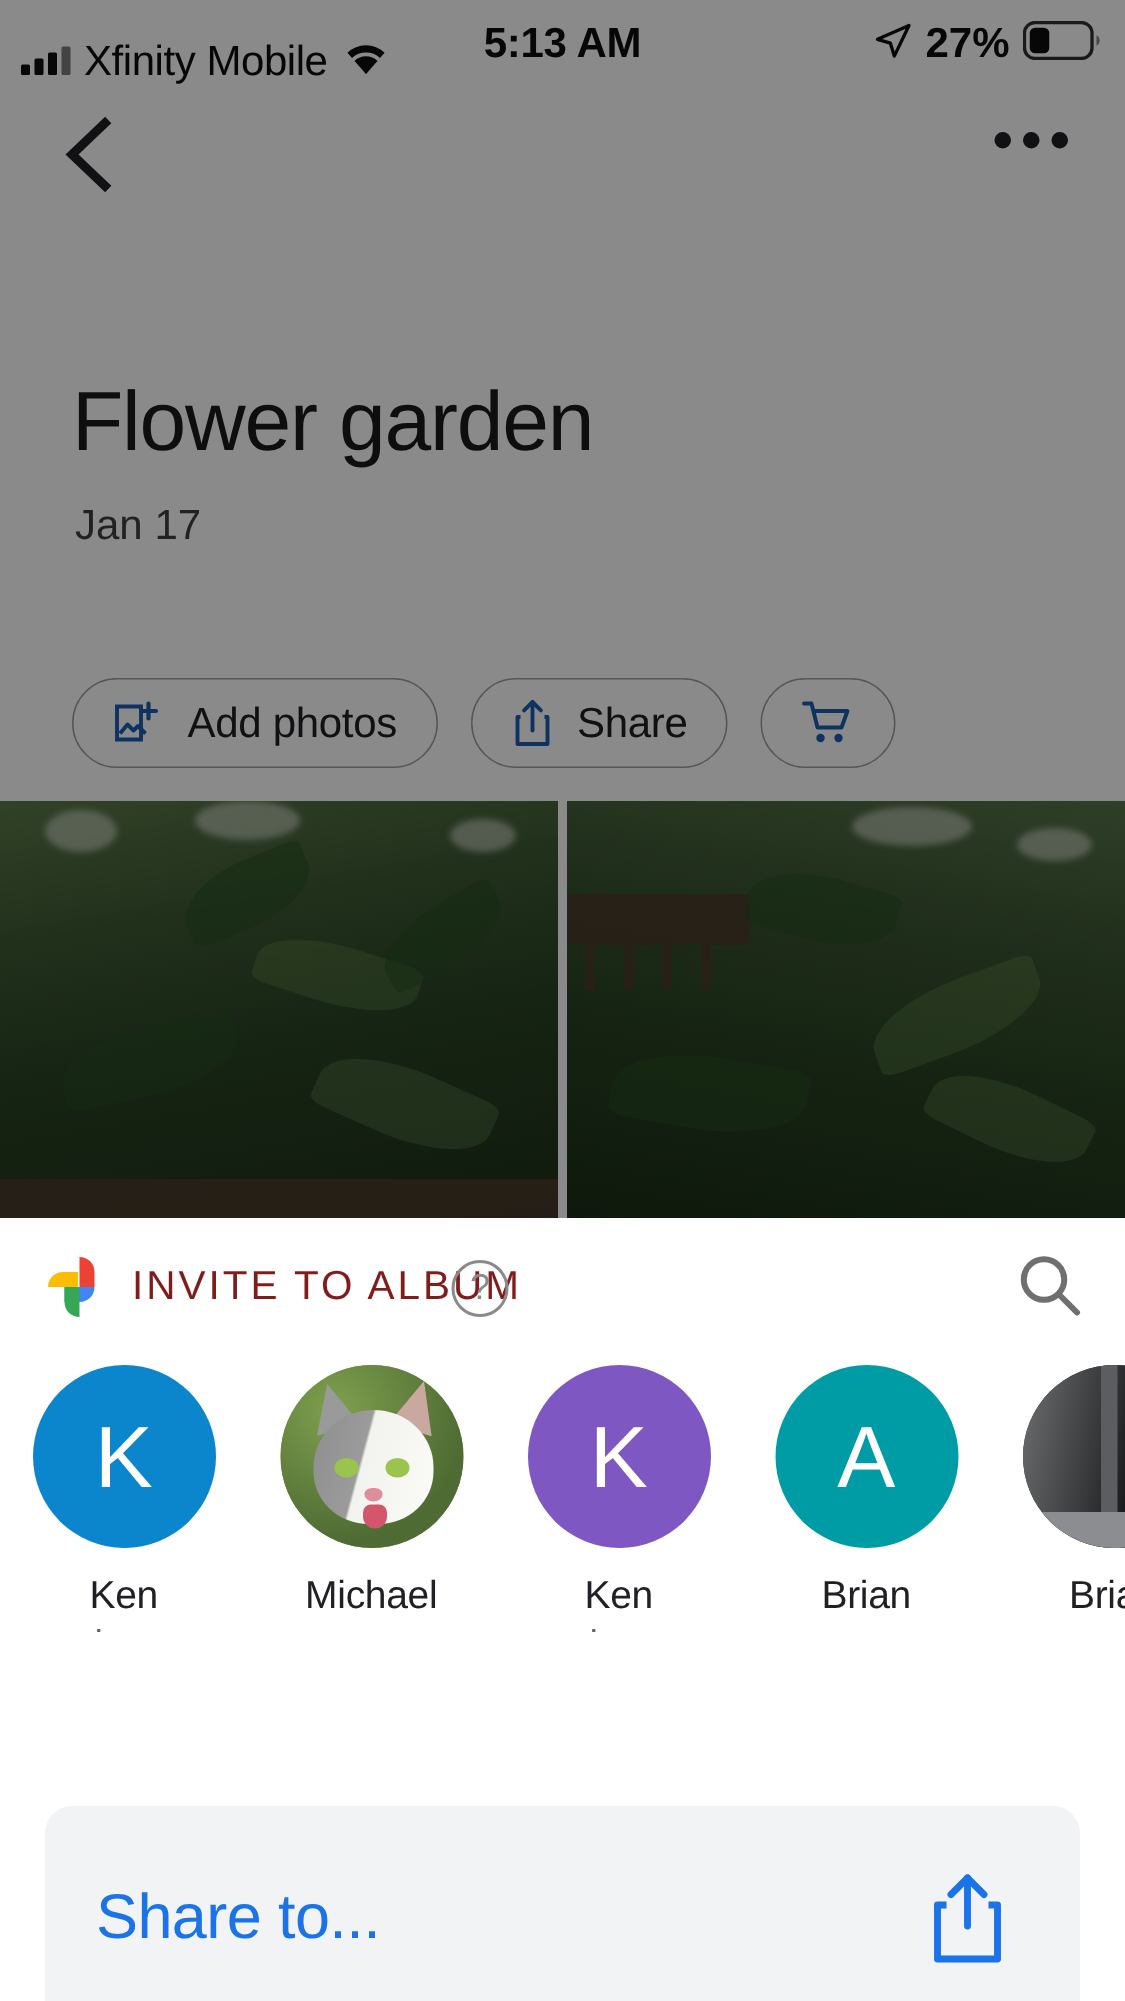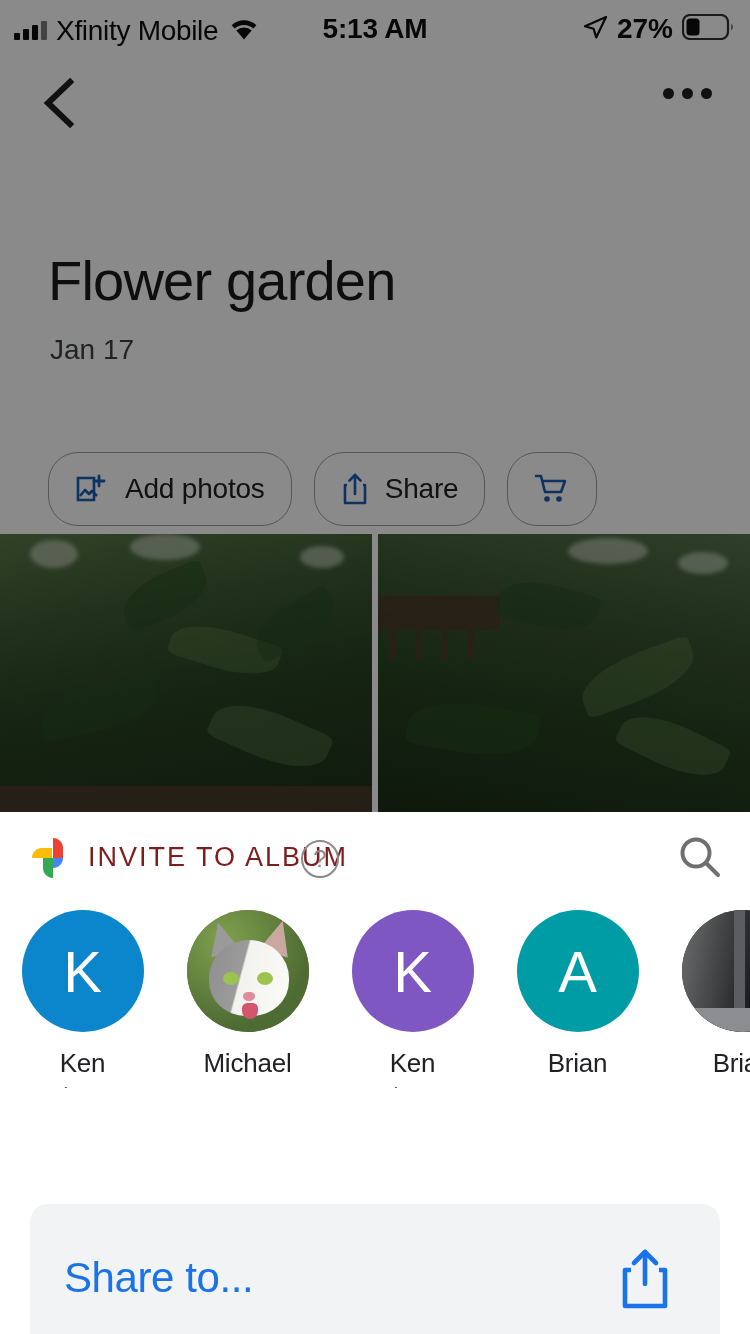--- a/index.html
+++ b/index.html
@@ -25,21 +25,21 @@
     background: rgba(0,0,0,0.46); z-index: 40; pointer-events: none;
   }
 
   
   .statusbar {
     position: absolute; left: 0; top: 0; width: 750px; height: 58px;
     display: flex; align-items: center; z-index: 20;
     color: #0d0d0d;
   }
   .sb-left {
-    position: absolute; left: 14px; top: 2px; height: 58px;
+    position: absolute; left: 14px; top: 12px; height: 58px;
     display: flex; align-items: center; gap: 9px;
   }
   .sb-center {
     position: absolute; left: 0; top: 0; width: 750px; height: 58px;
     display: flex; align-items: center; justify-content: center;
     font-size: 28px; font-weight: 600; letter-spacing: -0.2px;
   }
   .sb-right {
     position: absolute; right: 16px; top: 0; height: 58px;
     display: flex; align-items: center; gap: 9px;
@@ -80,21 +80,21 @@
     position: absolute; left: 50px; top: 334px;
     font-size: 28px; font-weight: 400; color: #3c4043; z-index: 20;
   }
 
   .chips {
     position: absolute; left: 48px; top: 452px;
     display: flex; gap: 22px; align-items: center; z-index: 20;
     white-space: nowrap;
   }
   .chip {
-    height: 74px; border: 1.5px solid #9aa0a6; border-radius: 30px;
+    height: 60px; border: 1.5px solid #9aa0a6; border-radius: 30px;
     display: inline-flex; align-items: center; gap: 16px;
     padding: 0 26px; background: transparent;
   }
   .chip-label { font-size: 28px; color: #202124; letter-spacing: -0.2px; }
   .chip svg { display: block; }
 
   
   .photo-grid {
     position: absolute; left: 0; top: 534px; width: 750px; height: 278px;
     display: flex; gap: 6px; z-index: 10;

